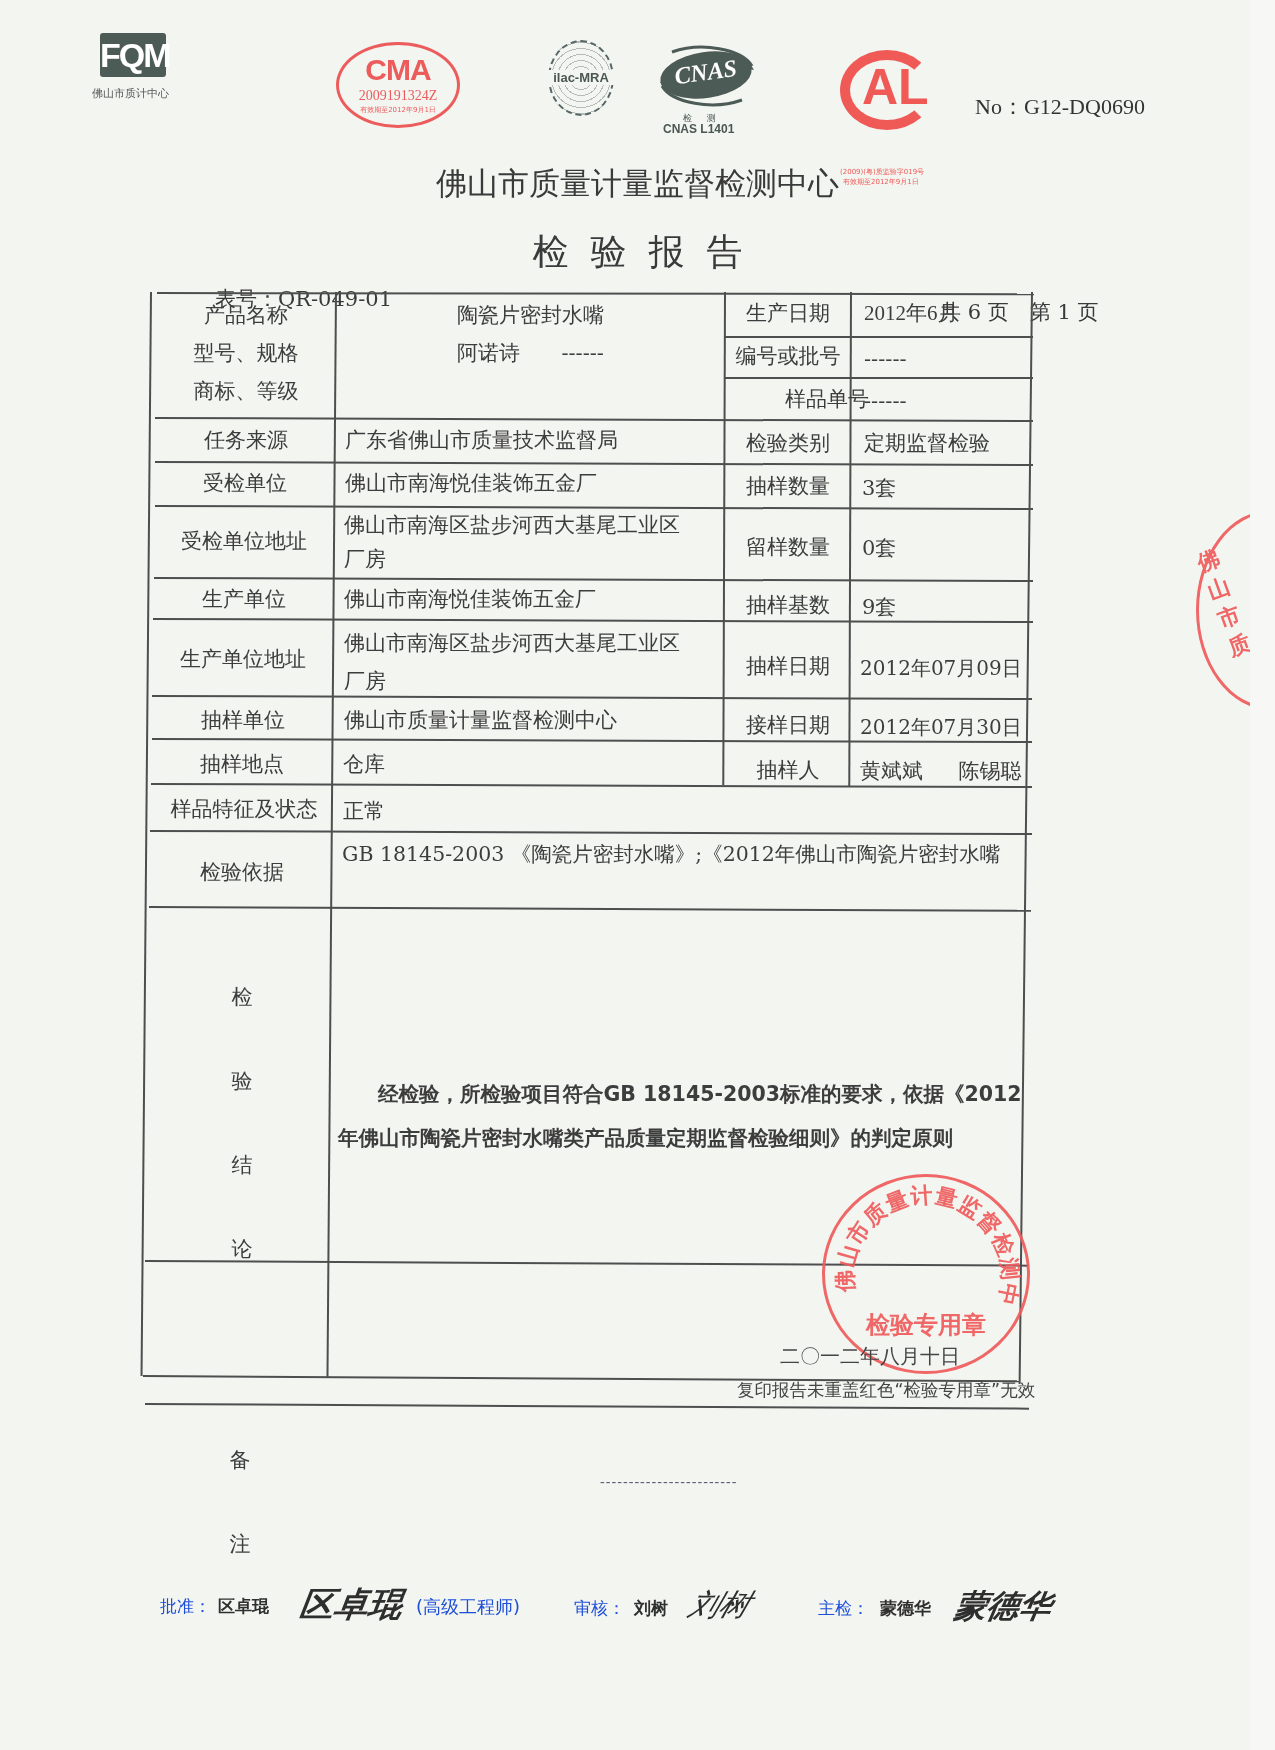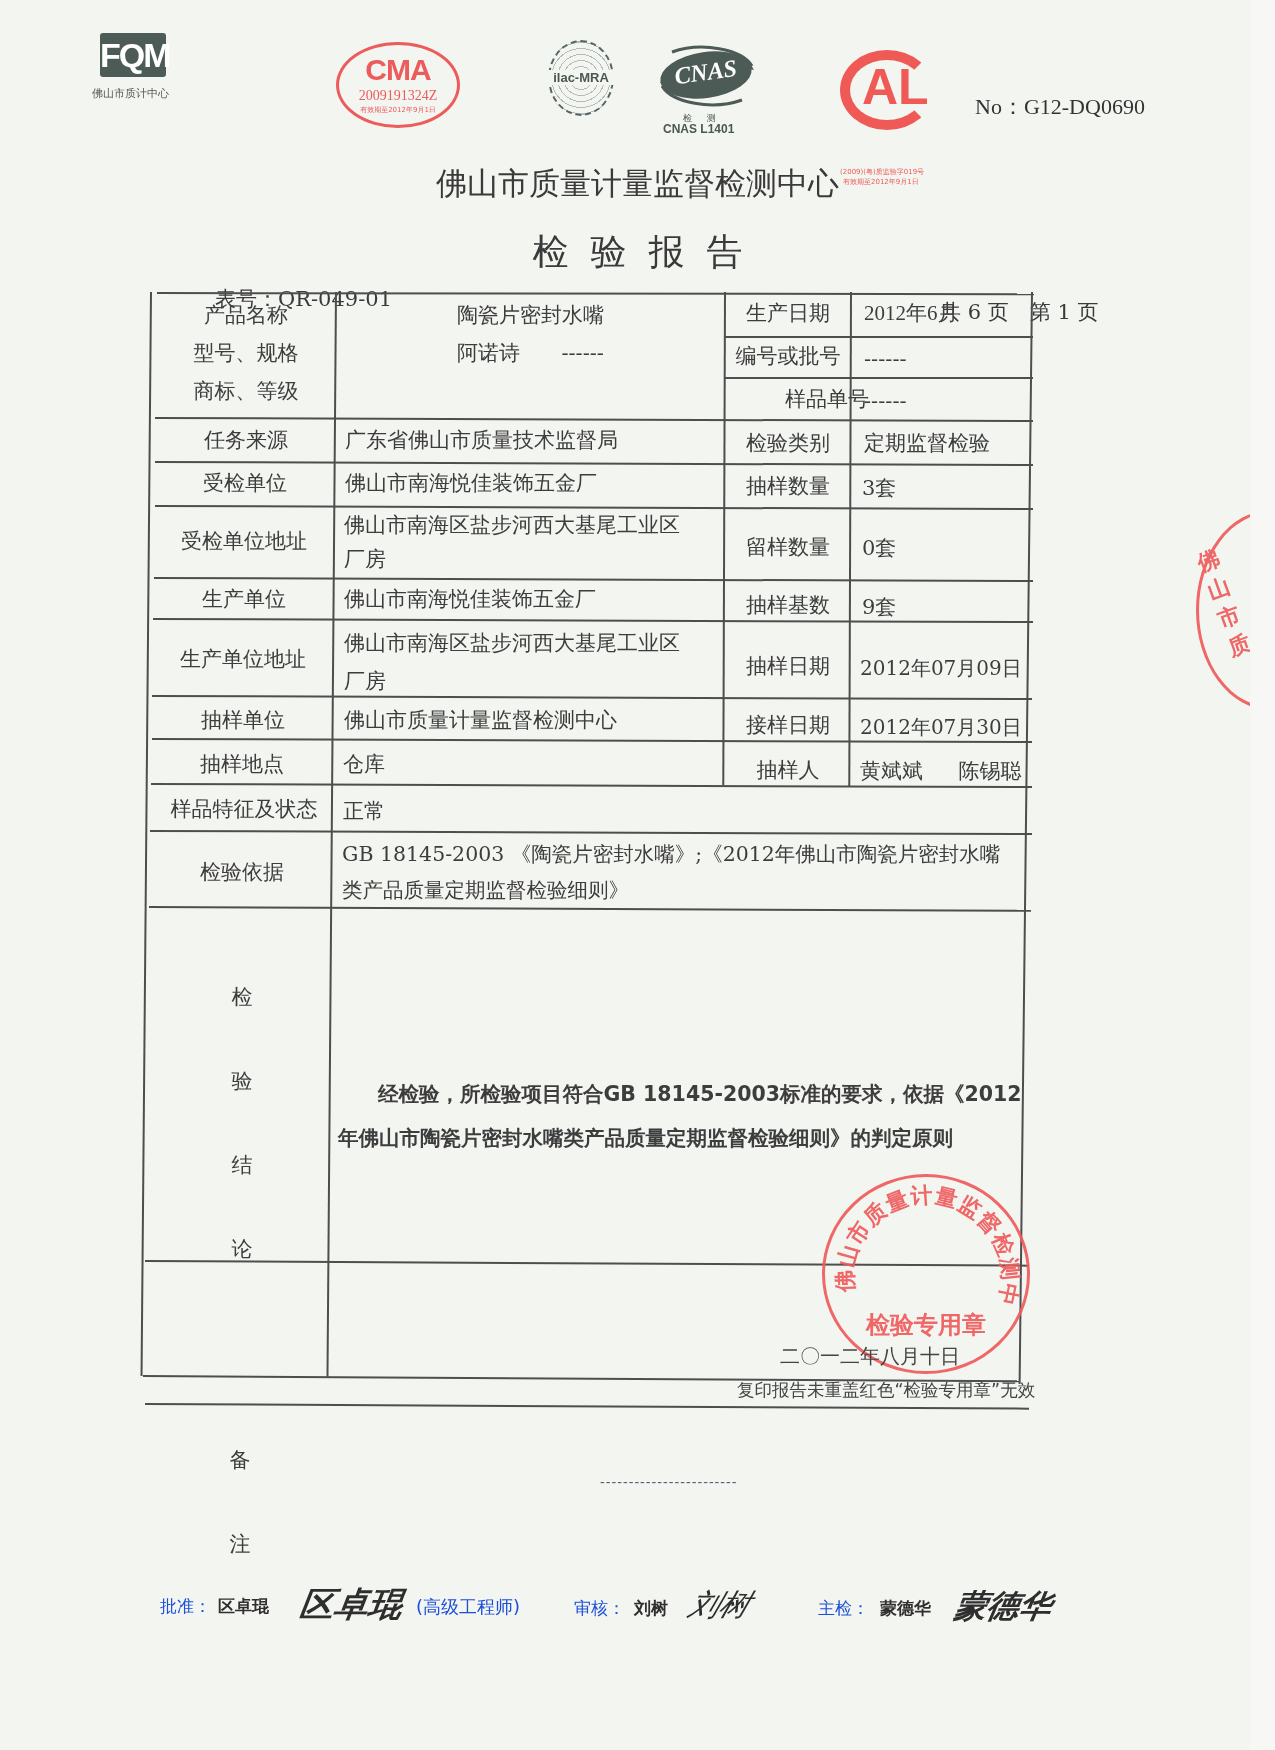--- a/index.html
+++ b/index.html
@@ -204,21 +204,20 @@
   <span style="display:inline-block;width:22px"></span>
   <span>陈锡聪</span>
 </div>
 
 <div class="cell center" style="left:153px;top:790px;width:182px;">样品特征及状态</div>
 <div class="cell" style="left:343px;top:792px;width:600px;">正常</div>
 
 <div class="cell center" style="left:152px;top:853px;width:180px;">检验依据</div>
 <div class="cell" style="left:342px;top:836px;width:690px;line-height:36px;font-size:20.5px;">
   <div>GB 18145-2003 《陶瓷片密封水嘴》;《2012年佛山市陶瓷片密封水嘴</div>
-  <div>类产品质量定期监督检验细则》</div>
 </div>
 
 <div class="cell vertical" style="left:150px;top:955px;width:184px;line-height:84px;">
   <span>检</span>
   <span>验</span>
   <span>结</span>
   <span>论</span>
 </div>
 <div class="cell" style="left:338px;top:1072px;width:690px;line-height:44px;font-size:20.5px;font-family:'DejaVu Sans',sans-serif;font-weight:bold;">
   <div style="text-indent:40px;">经检验，所检验项目符合GB 18145-2003标准的要求，依据《2012</div>

